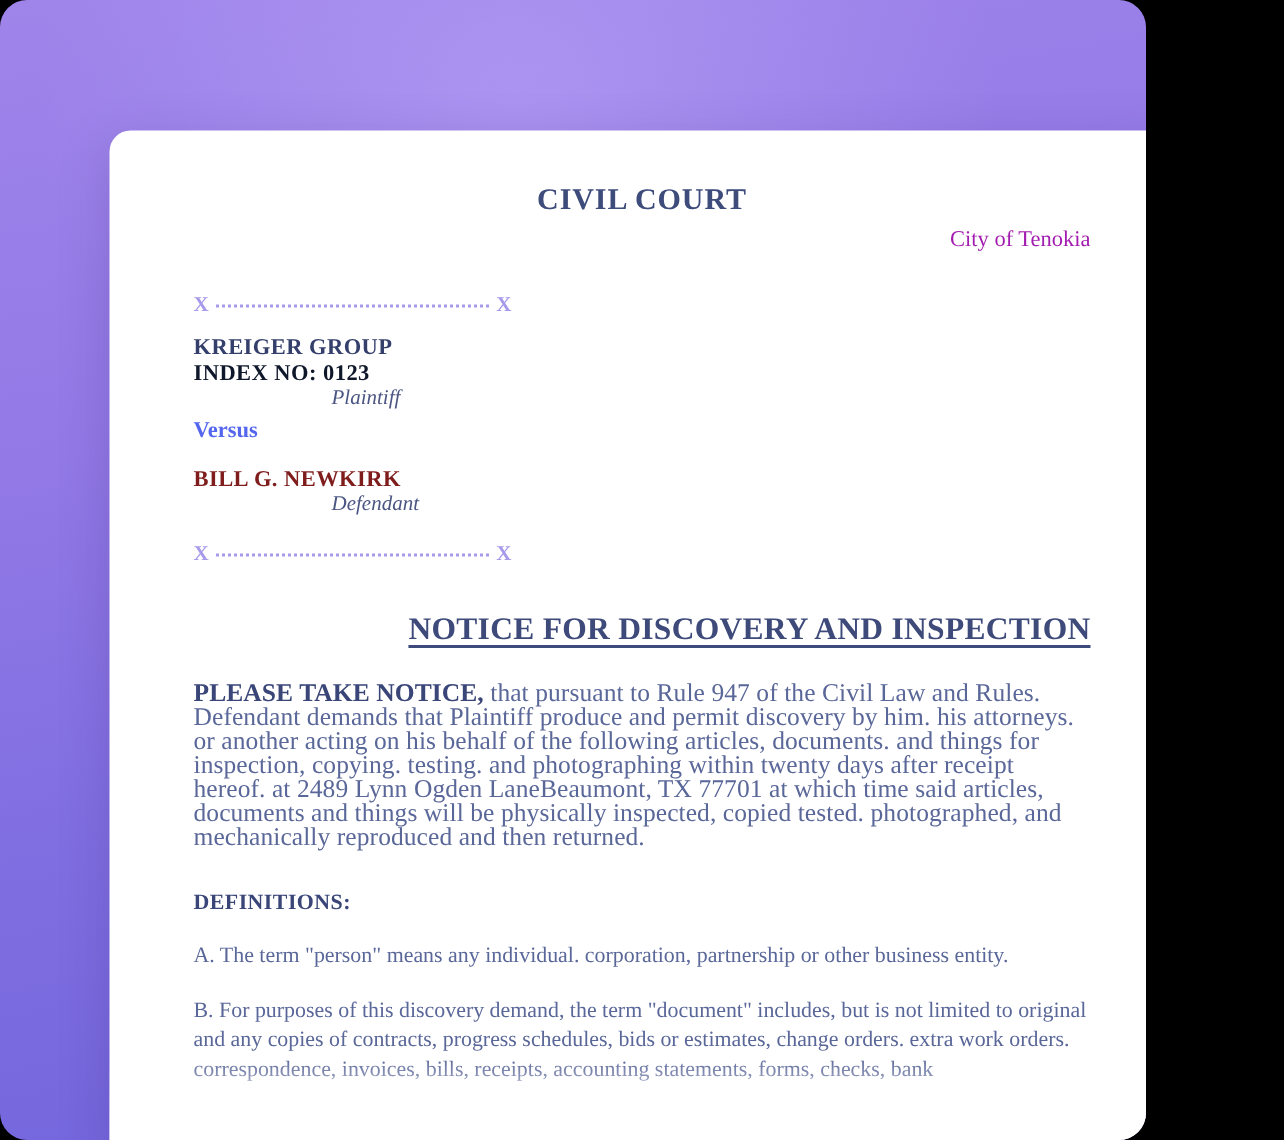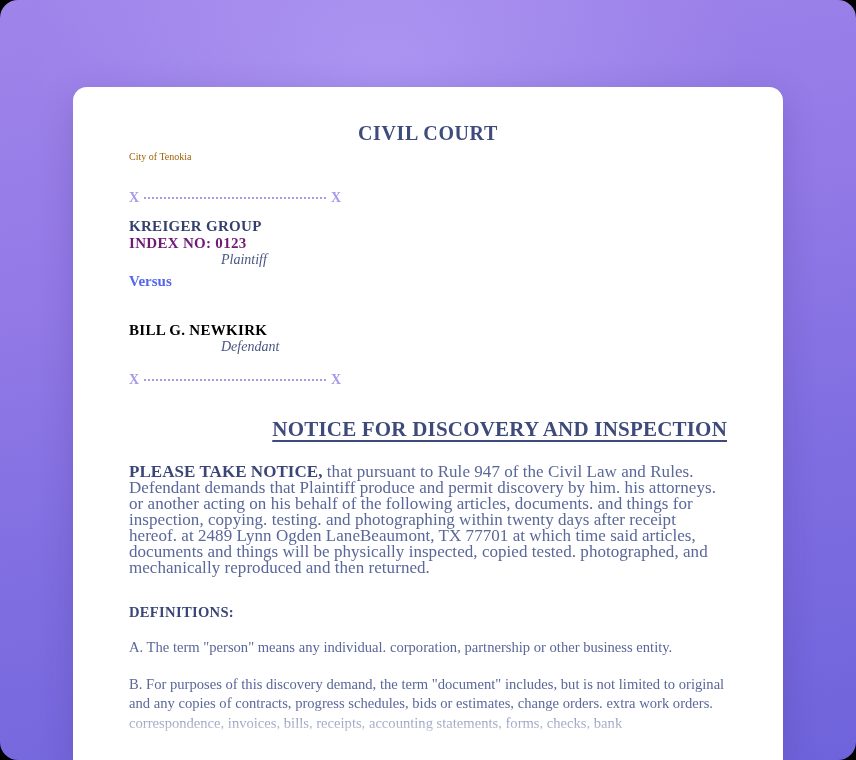--- a/index.html
+++ b/index.html
@@ -9,21 +9,21 @@
   }
   body {
     width: 856px;
     height: 760px;
     overflow: hidden;
     font-family: "Liberation Serif", serif;
   }
 
   #screen {
     position: relative;
-    width: 856px;
+    width: 764px;
     height: 760px;
     background: linear-gradient(170deg, #9f84ea 0%, #9279e6 35%, #7f6ee1 65%, #6f63db 100%);
     border-radius: 18px;
     overflow: hidden;
     text-decoration: underline;
   }
 
   
   #screen::before {
     content: "";
@@ -71,23 +71,23 @@
   .court-title {
     text-align: center;
     font-size: 20px;
     font-weight: bold;
     letter-spacing: 0.6px;
     color: #3e4c7c;
     margin: 0 0 6px 0;
     line-height: 1.2;
   }
   .court-city {
-    text-align: left;
-    font-size: 10px;
-    color: #a16207;
+    text-align: right;
+    font-size: 15px;
+    color: #a21caf;
     margin: 0 0 28px 0;
     line-height: 1.2;
   }
 
   
   .x-line {
     display: flex;
     align-items: center;
     width: 212px;
     color: #a79aea;
@@ -113,40 +113,40 @@
   .party-name {
     font-size: 15px;
     font-weight: bold;
     letter-spacing: 0.3px;
     color: #343f6b;
   }
   .index-no {
     font-size: 15px;
     font-weight: bold;
     letter-spacing: 0.3px;
-    color: #701a75;
+    color: #0f172a;
   }
   .party-role {
     margin-left: 92px;
     font-size: 14px;
     font-style: italic;
     color: #4b5683;
   }
   .versus {
     margin-top: 5px;
     font-size: 15px;
     font-weight: bold;
     color: #5566ee;
   }
   .defendant-name {
-    margin-top: 32px;
-    font-size: 15px;
-    font-weight: bold;
-    letter-spacing: 0.3px;
-    color: #000000;
+    margin-top: 16px;
+    font-size: 15px;
+    font-weight: bold;
+    letter-spacing: 0.3px;
+    color: #7f1d1d;
   }
   .x-line.bottom { margin-top: 18px; }
 
   
   .notice-heading {
     margin: 30px 0 0 0;
     text-align: right;
     font-size: 21px;
     font-weight: bold;
     letter-spacing: 0.2px;

